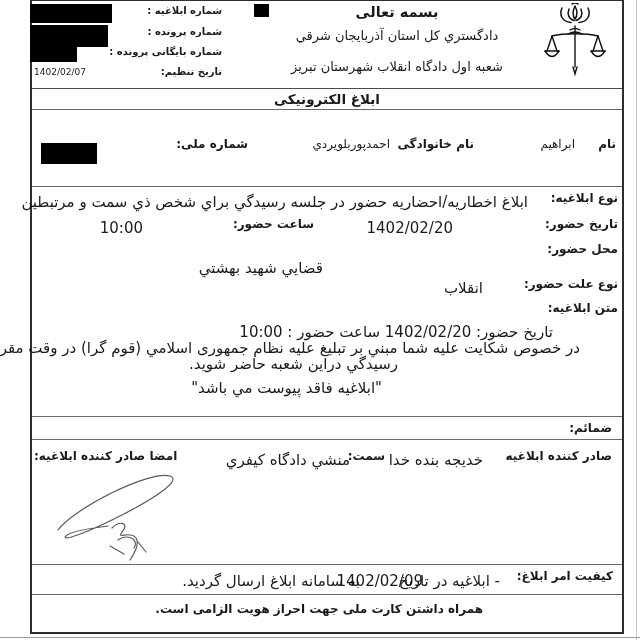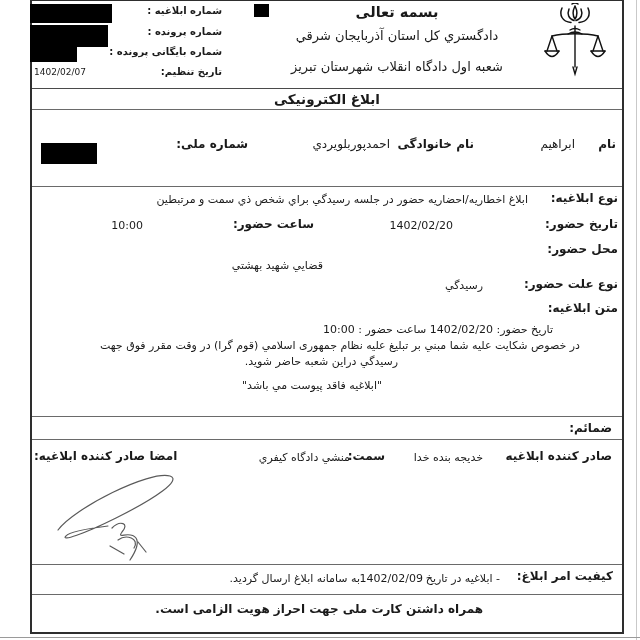--- a/index.html
+++ b/index.html
@@ -7,21 +7,21 @@
        font-family:"DejaVu Sans",sans-serif;color:#1a1a1a;}
   .page-edge-right{position:absolute;left:636px;top:0;width:1px;height:640px;background:#c9c9c9;}
   .page-edge-bottom{position:absolute;left:0;top:637px;width:640px;height:1px;background:#9a9a9a;}
   .doc{position:absolute;left:30px;top:0;width:594px;height:634px;
        border:2px solid #2e2e2e;border-top-width:1px;box-sizing:border-box;}
   .abs{position:absolute;white-space:nowrap;}
   .hline{position:absolute;left:0;width:100%;height:1px;background:#4a4a4a;}
   .hline2{position:absolute;left:0;width:100%;height:1px;background:#6a6a6a;}
   .lbl{font-weight:bold;}
   .sz12{font-size:12px;}
-  .sz11{font-size:11px;}
+  .sz11{font-size:15px;}
   .sz10{font-size:10px;}
   .redact{position:absolute;background:#000;}
   .center-col{position:absolute;text-align:center;}
   .rtl{direction:rtl;unicode-bidi:isolate;}
   .sig-label{font-weight:bold;font-size:12px;}
 </style>
 </head>
 <body>
 
 <div class="page-edge-right"></div>
@@ -93,21 +93,21 @@
 
   <div class="abs rtl lbl sz12" style="right:4px;top:216px;">تاریخ حضور:</div>
   <div class="abs sz11" style="right:169px;top:218px;">1402/02/20</div>
   <div class="abs rtl lbl sz12" style="right:308px;top:216px;">ساعت حضور:</div>
   <div class="abs sz11" style="right:479px;top:218px;margin-left:25px;">10:00</div>
 
   <div class="abs rtl lbl sz12" style="right:4px;top:241px;">محل حضور:</div>
   <div class="abs rtl sz11" style="right:299px;top:258px;">قضایي شهید بهشتي</div>
 
   <div class="abs rtl lbl sz12" style="right:4px;top:276px;">نوع علت حضور:</div>
-  <div class="abs rtl sz11" style="right:139px;top:278px;">رسیدگي</div>
+  <div class="abs rtl sz11" style="right:139px;top:278px;">انقلاب</div>
 
   <div class="abs rtl lbl sz12" style="right:4px;top:300px;">متن ابلاغیه:</div>
 
   <div class="abs rtl sz11" style="right:69px;top:322px;">تاریخ حضور: 1402/02/20 ساعت حضور : 10:00</div>
   <div class="abs rtl sz11" style="right:42px;top:338px;">در خصوص شکایت علیه شما مبني بر تبلیغ علیه نظام جمهوری اسلامي (قوم گرا) در وقت مقرر فوق جهت</div>
   <div class="abs rtl sz11" style="right:224px;top:354px;">رسیدگي دراین شعبه حاضر شوید.</div>
   <div class="abs rtl sz11" style="right:240px;top:378px;">"ابلاغیه فاقد پیوست مي باشد"</div>
 
   <div class="hline2" style="top:415px;"></div>
 

